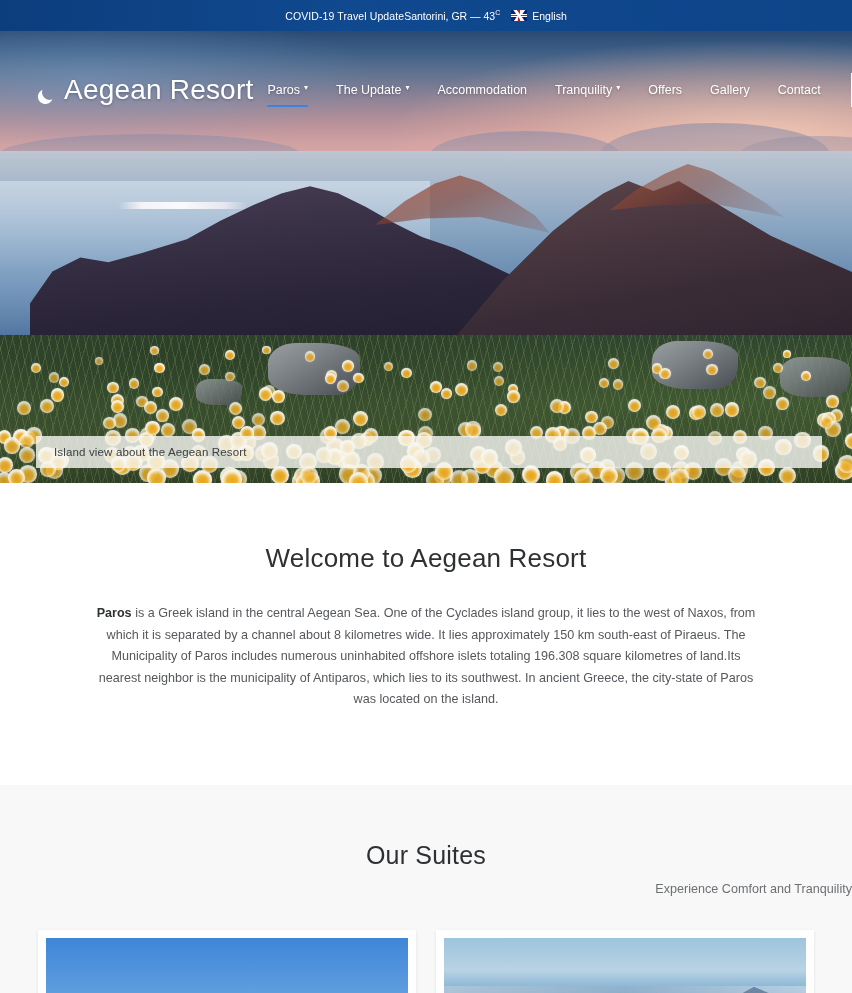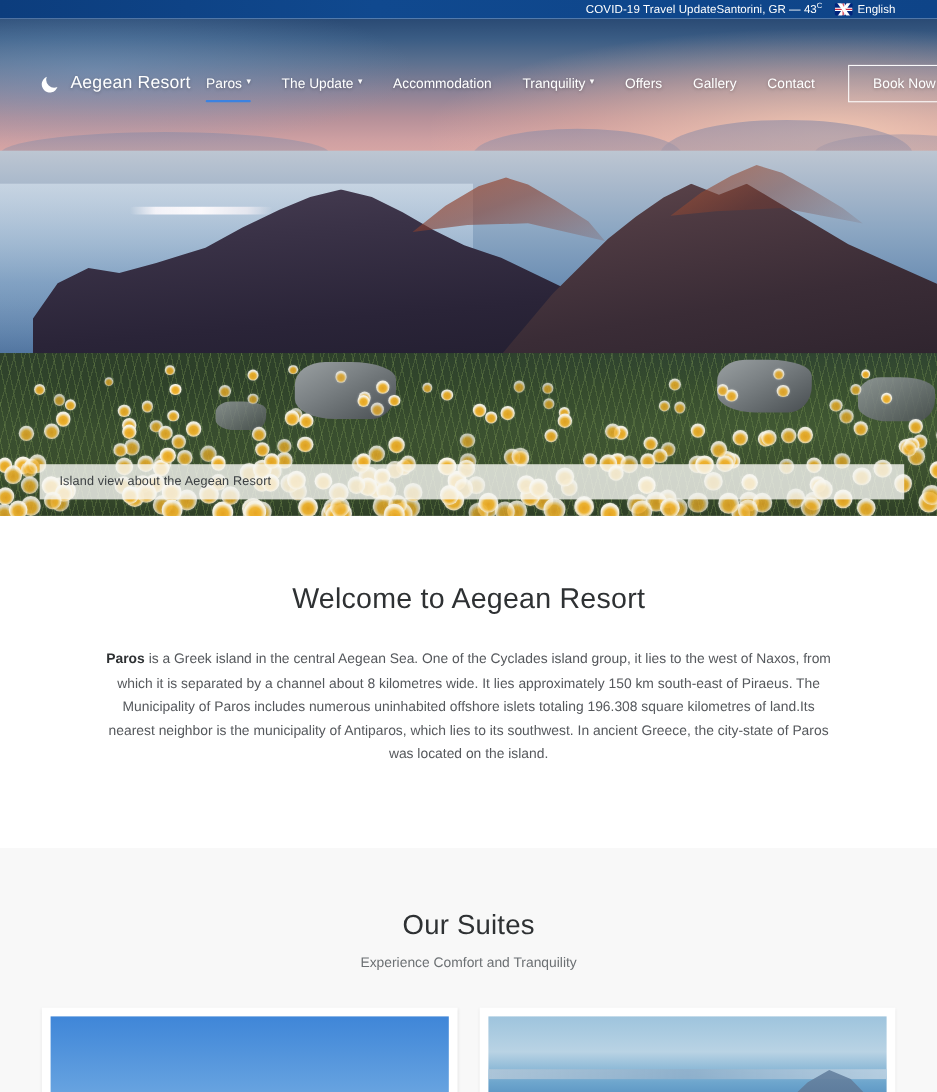--- a/index.html
+++ b/index.html
@@ -6,25 +6,25 @@
   html, body {
     width: 852px;
     background: #ffffff;
     font-family: "Liberation Sans", sans-serif;
     -webkit-font-smoothing: antialiased;
   }
 
   
   .topbar {
     position: relative;
-    height: 17px;
+    height: 31px;
     background: linear-gradient(90deg, #0c3d7d 0%, #10498f 40%, #0e4488 100%);
     display: flex;
     align-items: center;
-    justify-content: flex-end;
+    justify-content: center;
     padding: 0 38px 0 38px;
     z-index: 12;
   }
   .topbar-left {
     color: #ffffff;
     font-size: 10.5px;
     letter-spacing: .1px;
     white-space: nowrap;
   }
   .topbar-right {
@@ -190,23 +190,23 @@
 
   
   .navbar {
     position: absolute; left: 0; right: 0; top: 25px;
     height: 68px;
     display: flex; align-items: center;
     padding: 0 30px 0 36px;
     z-index: 10;
   }
   .brand {
-    display: flex; align-items: flex-start; gap: 9px;
+    display: flex; align-items: flex-end; gap: 9px;
     color: #ffffff;
-    font-size: 16px;
+    font-size: 28px;
     letter-spacing: .2px;
     text-shadow: 0 1px 3px rgba(0,0,0,.25);
     flex: 0 0 auto;
   }
   .moon-icon { width: 19px; height: 19px; display: block; }
   .navlinks {
     margin-left: auto;
     display: flex; align-items: center;
     gap: 0px;
   }
@@ -274,20 +274,21 @@
     font-size: 25px;
     font-weight: 400;
     color: #2e3133;
     letter-spacing: .2px;
     margin-bottom: 12px;
   }
   .suites .sub {
     font-size: 12.6px;
     color: #6c7073;
     margin-bottom: 34px;
+    text-align: right;
   }
   .cards {
     display: flex;
     gap: 20px;
     padding: 0 38px;
   }
   .card {
     flex: 1 1 0;
     background: #ffffff;
     padding: 8px;

